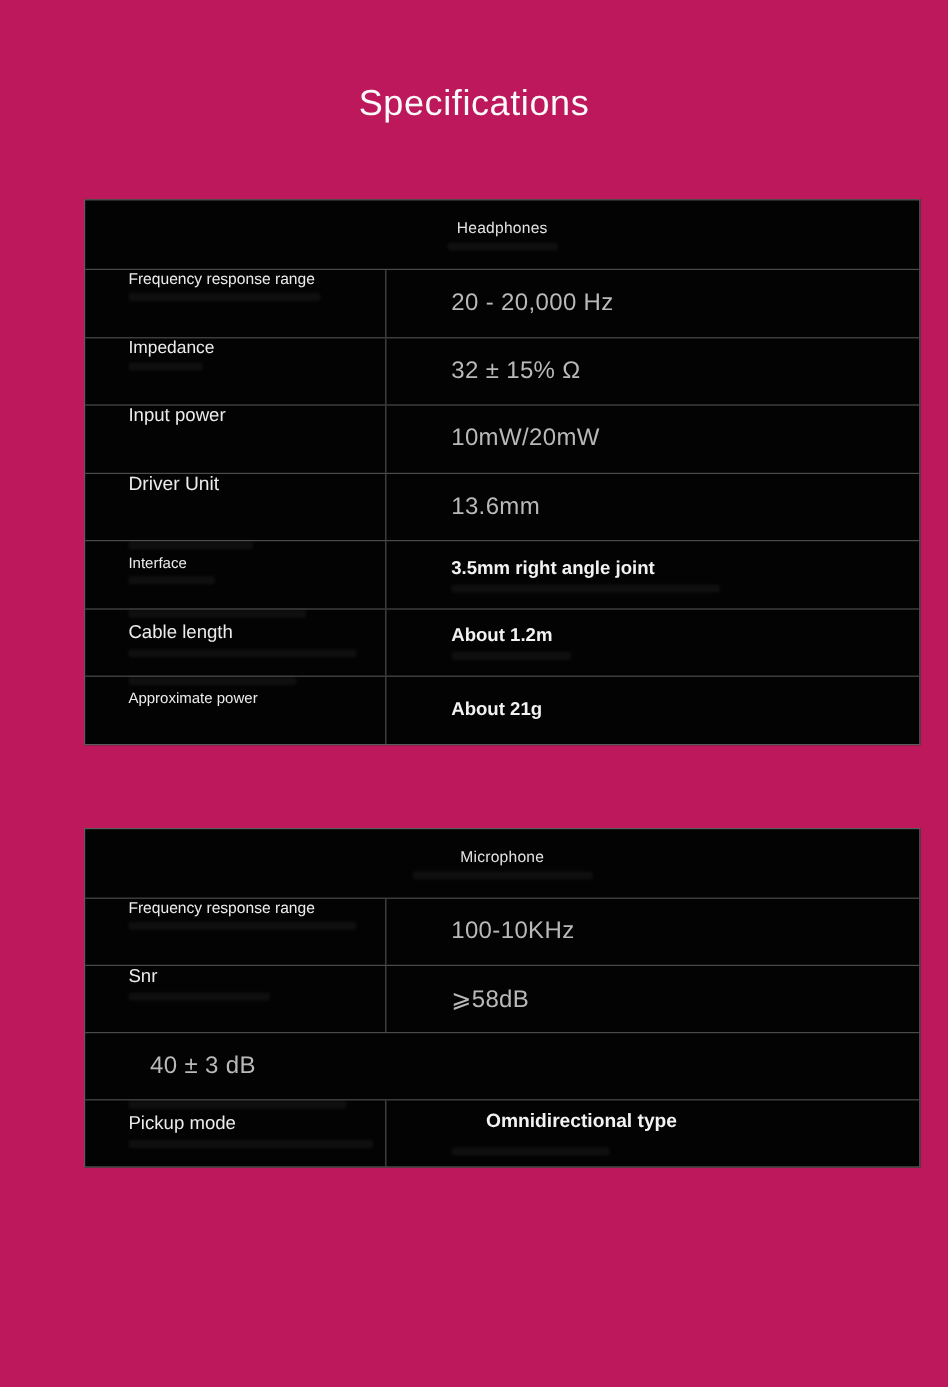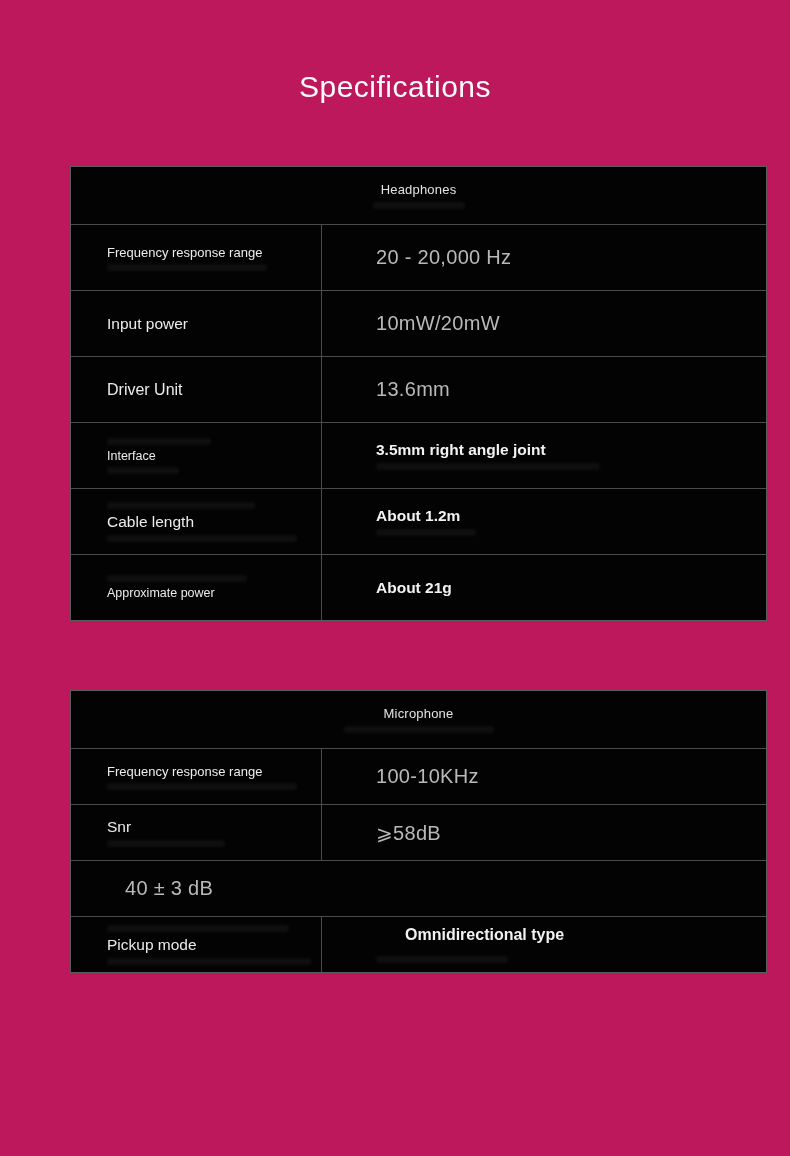--- a/index.html
+++ b/index.html
@@ -37,21 +37,21 @@
   .t-row{
     flex:1 1 0;
     display:flex;
     border-bottom:1px solid #4b4b4b;
     min-height:0;
   }
   .t-row:last-child{ border-bottom:none; }
   .label-cell{
     flex:0 0 251px;
     border-right:1px solid #4b4b4b;
-    display:flex; flex-direction:column; justify-content:center;
+    display:flex; flex-direction:column; 
     padding-left:36px; box-sizing:border-box;
     gap:4px;
   }
   .value-cell{
     flex:1 1 auto;
     display:flex; flex-direction:column; justify-content:center;
     padding-left:54px; box-sizing:border-box;
     gap:4px;
   }
   .lbl{ color:#ececec; font-weight:400; }
@@ -95,20 +95,29 @@
     <div class="t-row">
       <div class="label-cell">
         <span class="lbl lbl-s">Frequency response range</span>
         <div class="ghost" style="width:160px;"></div>
       </div>
       <div class="value-cell">
         <span class="val-large">20 - 20,000 Hz</span>
       </div>
     </div>
 
+    <div class="t-row">
+      <div class="label-cell">
+        <span class="lbl lbl-m">Impedance</span>
+        <div class="ghost" style="width:62px;"></div>
+      </div>
+      <div class="value-cell">
+        <span class="val-large">32 ± 15% Ω</span>
+      </div>
+    </div>
 
     <div class="t-row">
       <div class="label-cell">
         <span class="lbl lbl-l">Input power</span>
       </div>
       <div class="value-cell">
         <span class="val-large">10mW/20mW</span>
       </div>
     </div>
 

